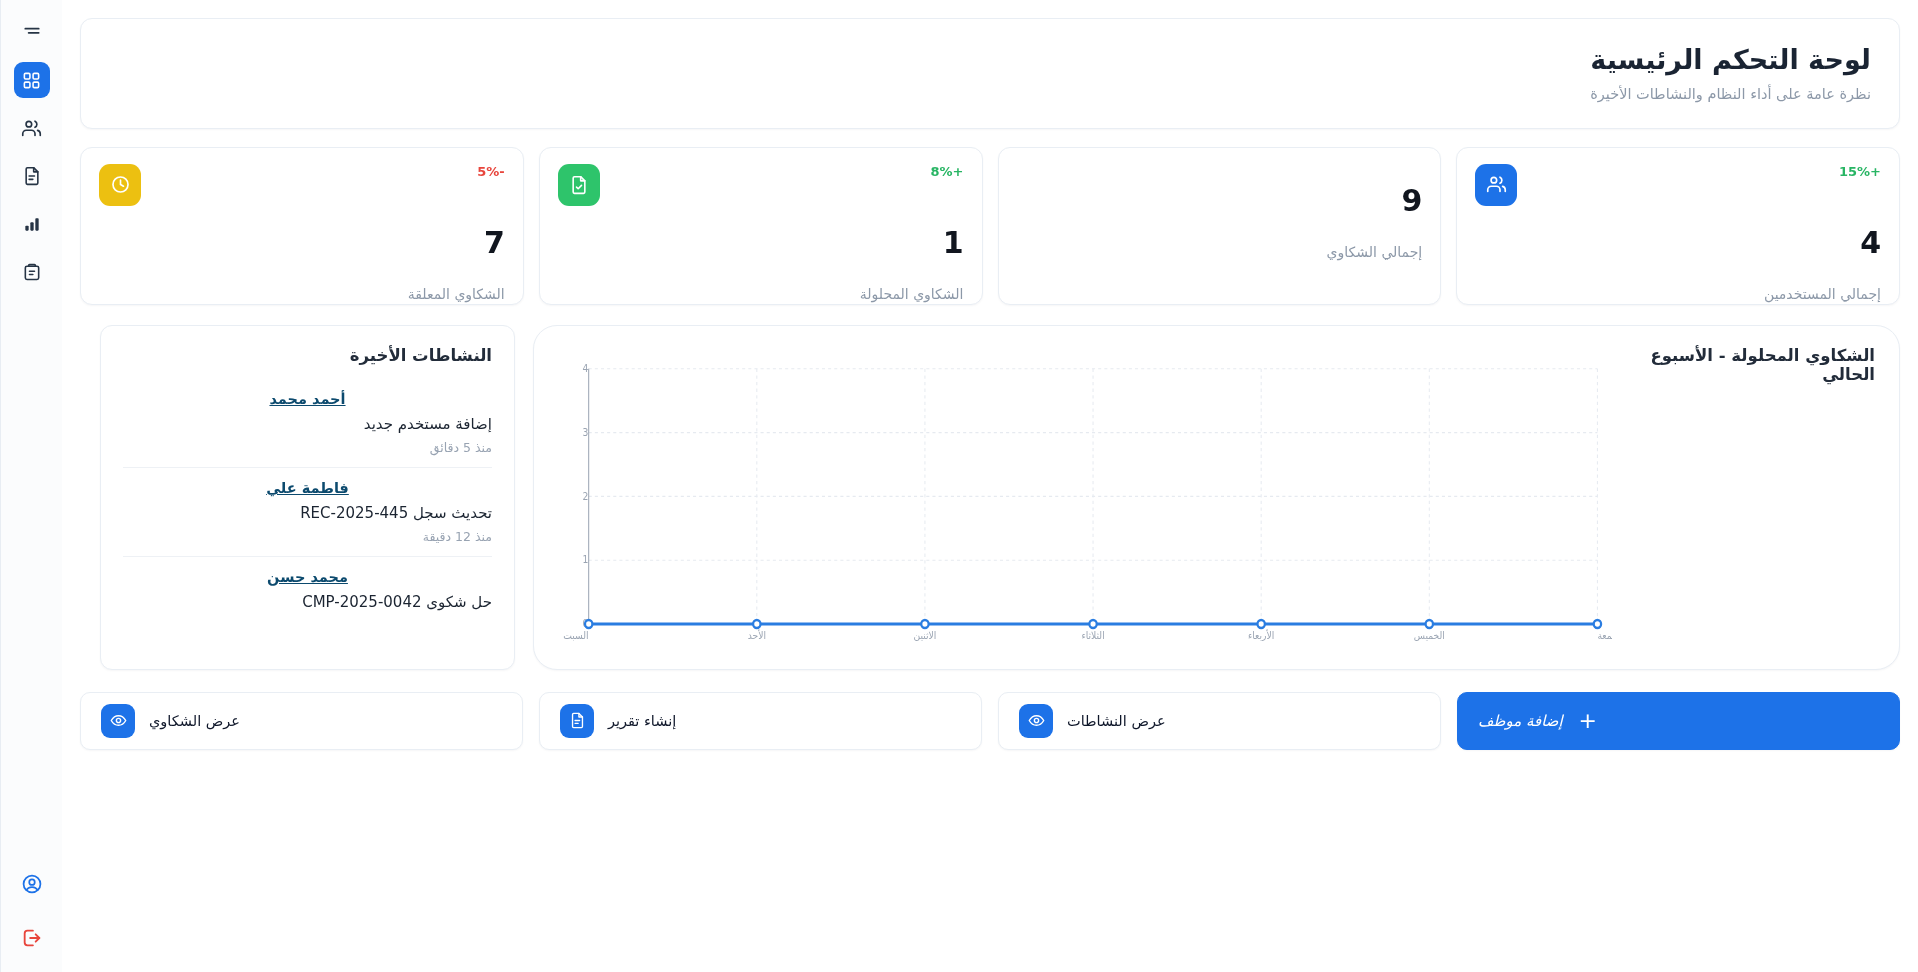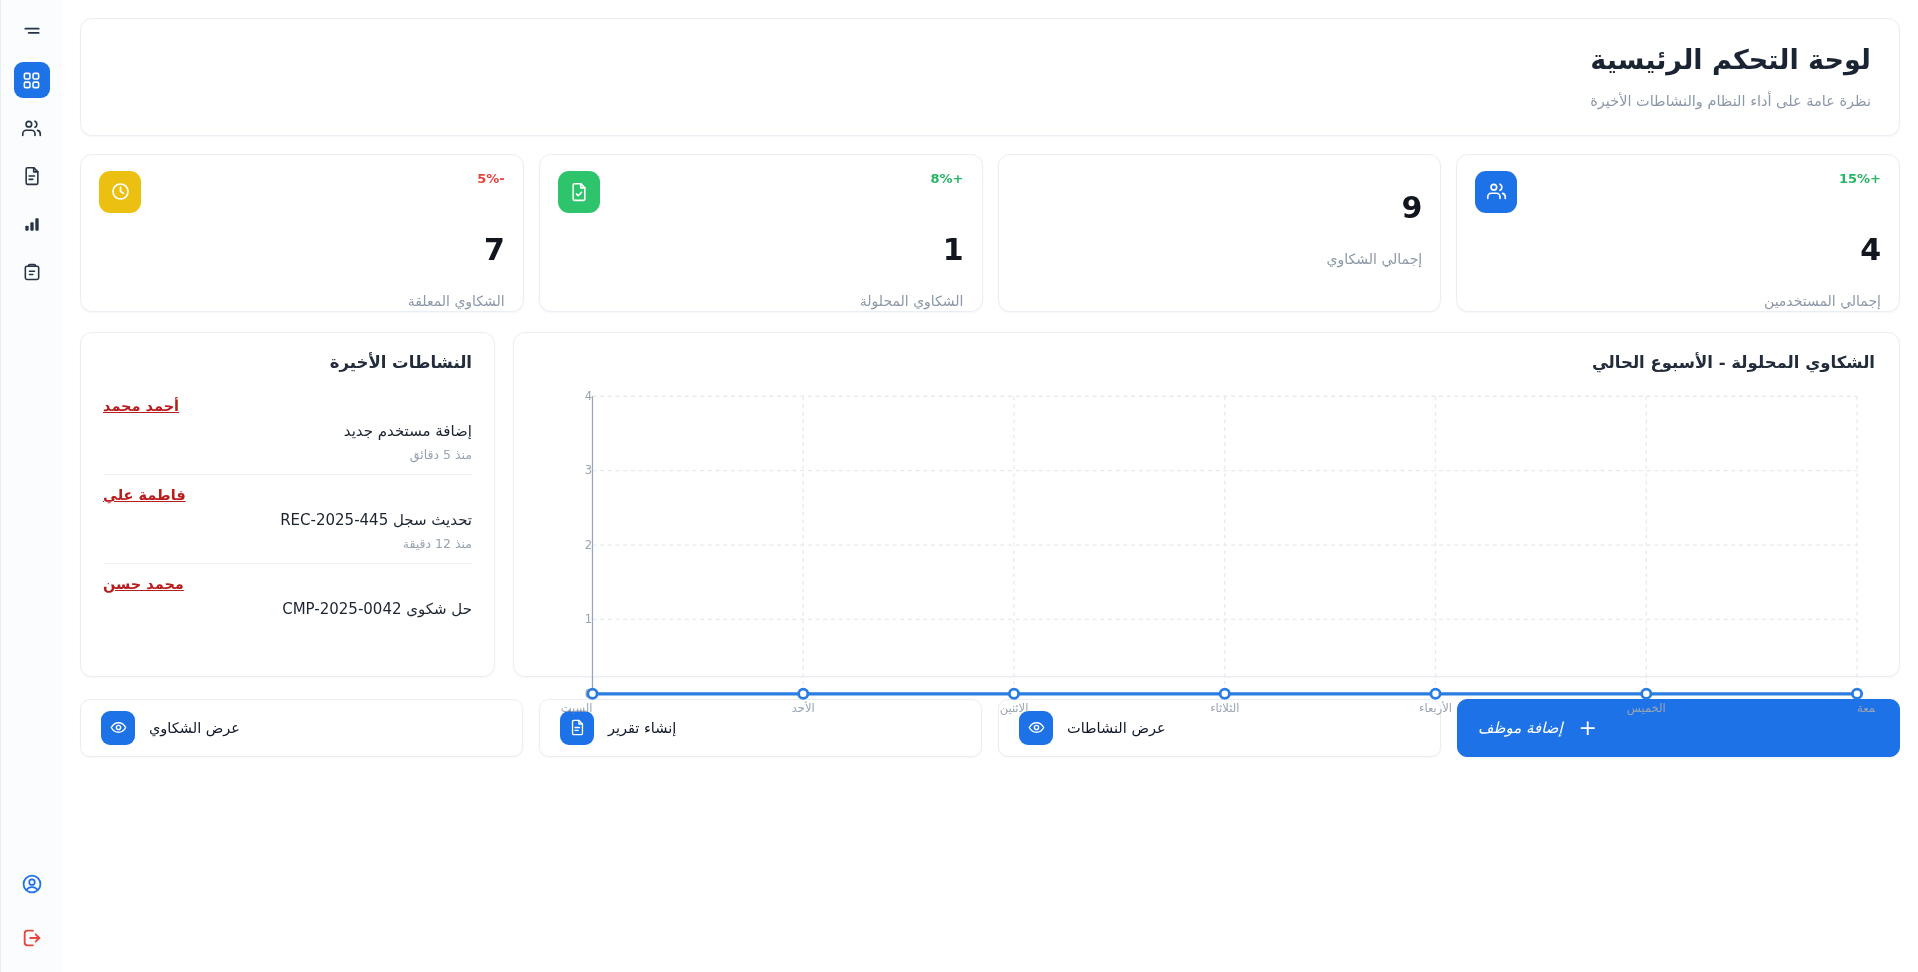--- a/index.html
+++ b/index.html
@@ -47,21 +47,21 @@
   }
 
   
   .page-header { padding: 24px 28px 26px 18px; margin-bottom: 18px; }
   .page-title {
     font-size: 27px; font-weight: 700; color: #1a2433;
     text-align: right; line-height: 1.25; letter-spacing: 0;
   }
   .page-sub {
     font-size: 14.5px; color: #8c98a8; text-align: right;
-    margin-top: 16px;
+    margin-top: 9px;
   }
 
   
   .stats-row { display: flex; flex-direction: row; gap: 15px; margin-bottom: 20px; }
   .stat-card {
     flex: 1 1 0; height: 158px;
     padding: 16px 18px 16px 18px;
     position: relative;
   }
   .stat-top { display: flex; flex-direction: row-reverse; align-items: flex-start; justify-content: space-between; }
@@ -77,31 +77,31 @@
     text-align: right; font-size: 30px; font-weight: 700;
     color: #11161f; margin-top: 22px; line-height: 1;
   }
   .stat-label {
     text-align: right; font-size: 14px; color: #8c98a8; margin-top: 28px;
   }
 
   
   .mid-row { display: flex; flex-direction: row; gap: 18px; height: 345px; margin-bottom: 22px; }
 
-  .chart-card { flex: 1 1 auto; padding: 20px 24px 12px 40px; display: flex; flex-direction: column; }
+  .chart-card { flex: 1 1 auto; padding: 20px 24px 12px 24px; display: flex; flex-direction: row; border-radius: 24px; }
   .chart-title { text-align: right; font-size: 16.5px; font-weight: 700; color: #222c3a; }
   .chart-area { flex: 1 1 auto; margin-top: 14px; position: relative; }
 
-  .activity-card { flex: 0 0 415px; padding: 20px 22px 28px 22px; }
+  .activity-card { flex: 0 0 415px; padding: 20px 22px 28px 22px; margin-left: 20px; }
   .activity-title { text-align: right; font-size: 16.5px; font-weight: 700; color: #222c3a; margin-bottom: 14px; }
   .activity-item { padding: 12px 0 12px 0; border-bottom: 1px solid #eef1f5; }
   .activity-item:last-child { border-bottom: none; }
   .activity-user {
-    text-align: left; font-size: 14.5px; font-weight: 600;
-    color: #b91c1c; text-decoration: underline; cursor: pointer;
+    text-align: center; font-size: 14.5px; font-weight: 600;
+    color: #0c4a6e; text-decoration: underline; cursor: pointer;
   }
   .activity-item:nth-child(2) .activity-user { text-decoration: underline; }
   .activity-action { text-align: right; font-size: 15px; color: #1b2431; margin-top: 8px; }
   .activity-time { text-align: right; font-size: 12.5px; color: #98a3b2; margin-top: 7px; }
 
   
   .actions-row { display: flex; flex-direction: row; gap: 16px; }
   .action-btn {
     flex: 1 1 0; height: 58px;
     display: flex; flex-direction: row-reverse; align-items: center;

